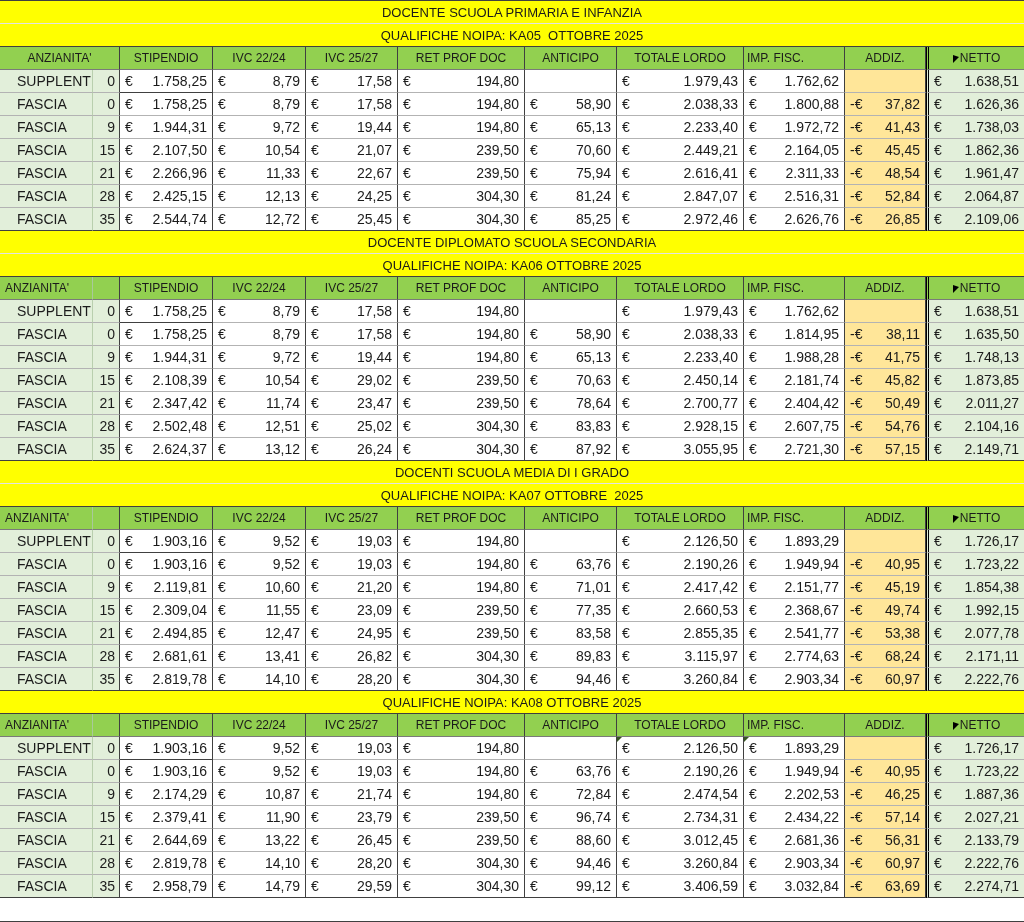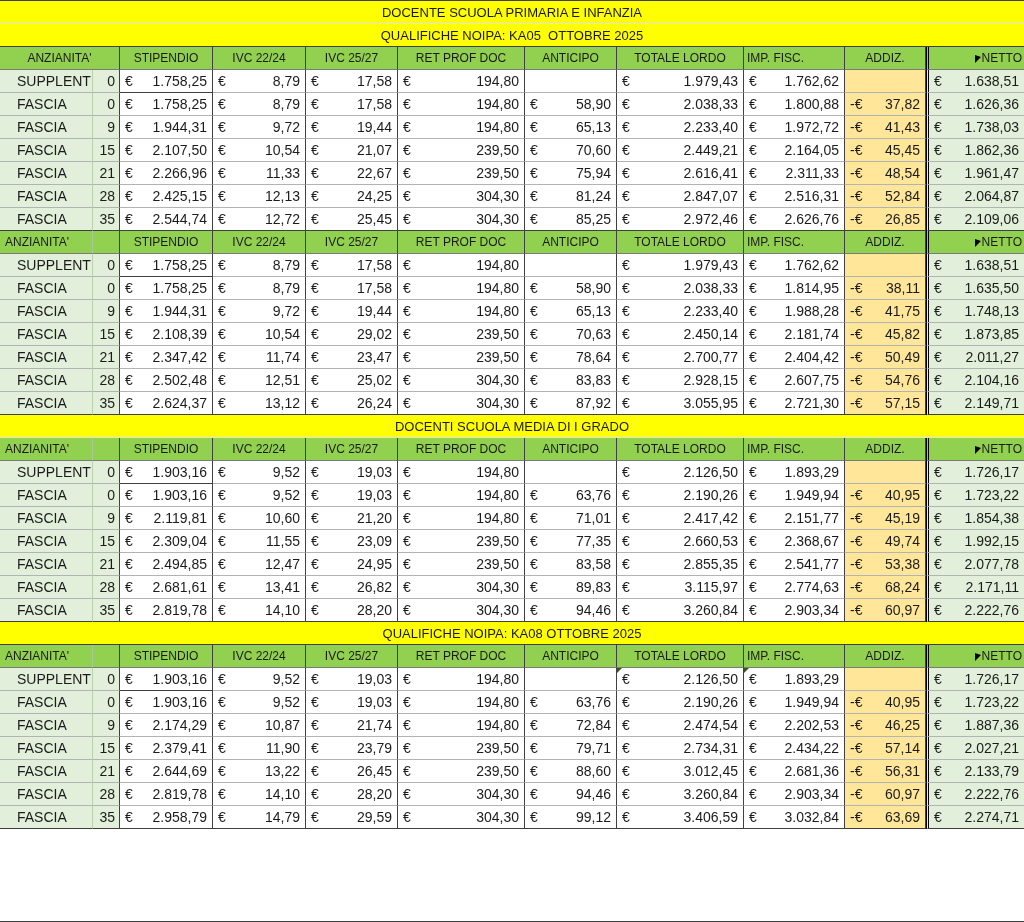--- a/index.html
+++ b/index.html
@@ -22,21 +22,21 @@
   .title    { border-bottom:1px solid #e3e3e3; }
   .subtitle { border-bottom:1px solid #404040; }
   .hdr {
     background:#92d050; justify-content:center;
     border-right:1px solid #404040; border-bottom:1px solid #7a7a7a;
     font-size:12px; padding:0 2px;
   }
   .hdr-anz        { justify-content:flex-start; padding-left:5px; border-right:1px solid #a9c99a; }
   .hdr-anz-merged { grid-column:span 2; justify-content:center; border-right:1px solid #404040; }
   .hdr-imp        { justify-content:flex-start; padding-left:3px;text-align:center; }
-  .hdr-netto      { justify-content:flex-end; padding-left:2px; border-left:3px double #000; border-right:none; }
+  .hdr-netto      { justify-content:center; padding-left:2px; border-left:3px double #000; border-right:none; }
   .tri {
     width:0; height:0; flex:0 0 auto;
     border-left:6px solid #000; border-top:4px solid transparent; border-bottom:4px solid transparent;
     margin-right:1px; transform:skewY(-20deg);
   }
   .c-label { background:#e2efda; padding-left:17px; border-right:1px solid #b9cfae; border-bottom:1px solid #b3b3b3; }
   .c-anni  { background:#e2efda; justify-content:flex-end; padding-right:4px; border-right:1px solid #404040; border-bottom:1px solid #b3b3b3; }
   .money   { justify-content:space-between; padding:0 5px; border-right:1px solid #404040; border-bottom:1px solid #b3b3b3; background:#fff; position:relative; }
   .money .cur { flex:0 0 auto; }
   .money .val { flex:0 0 auto; }
@@ -321,20 +321,22 @@
       <span class="val">2.626,76</span>
     </div>
     <div class="cell money addiz last-row">
       <span class="cur">-€</span>
       <span class="val">26,85</span>
     </div>
     <div class="cell money netto last-row">
       <span class="cur">€</span>
       <span class="val">2.109,06</span>
     </div>
+    <div class="cell title">DOCENTE DIPLOMATO SCUOLA SECONDARIA</div>
+    <div class="cell subtitle">QUALIFICHE NOIPA: KA06 OTTOBRE 2025</div>
     <div class="cell hdr hdr-anz">ANZIANITA'</div>
     <div class="cell hdr"></div>
     <div class="cell hdr hdr-stipendio">STIPENDIO</div>
     <div class="cell hdr hdr-ivc2224">IVC 22/24</div>
     <div class="cell hdr hdr-ivc2527">IVC 25/27</div>
     <div class="cell hdr hdr-ret">RET PROF DOC</div>
     <div class="cell hdr hdr-anticipo">ANTICIPO</div>
     <div class="cell hdr hdr-lordo">TOTALE LORDO</div>
     <div class="cell hdr hdr-imp">IMP. FISC.</div>
     <div class="cell hdr hdr-addiz">ADDIZ.</div>
@@ -596,20 +598,21 @@
     </div>
     <div class="cell money addiz last-row">
       <span class="cur">-€</span>
       <span class="val">57,15</span>
     </div>
     <div class="cell money netto last-row">
       <span class="cur">€</span>
       <span class="val">2.149,71</span>
     </div>
     <div class="cell title">DOCENTI SCUOLA MEDIA DI I GRADO</div>
+    <div class="cell subtitle">QUALIFICHE NOIPA: KA07 OTTOBRE  2025</div>
     <div class="cell hdr hdr-anz">ANZIANITA'</div>
     <div class="cell hdr"></div>
     <div class="cell hdr hdr-stipendio">STIPENDIO</div>
     <div class="cell hdr hdr-ivc2224">IVC 22/24</div>
     <div class="cell hdr hdr-ivc2527">IVC 25/27</div>
     <div class="cell hdr hdr-ret">RET PROF DOC</div>
     <div class="cell hdr hdr-anticipo">ANTICIPO</div>
     <div class="cell hdr hdr-lordo">TOTALE LORDO</div>
     <div class="cell hdr hdr-imp">IMP. FISC.</div>
     <div class="cell hdr hdr-addiz">ADDIZ.</div>
@@ -1013,21 +1016,21 @@
     <div class="cell money ivc2527">
       <span class="cur">€</span>
       <span class="val">23,79</span>
     </div>
     <div class="cell money ret">
       <span class="cur">€</span>
       <span class="val">239,50</span>
     </div>
     <div class="cell money anticipo">
       <span class="cur">€</span>
-      <span class="val">79,71</span>
+      <span class="val">96,74</span>
     </div>
     <div class="cell money lordo">
       <span class="cur">€</span>
       <span class="val">2.734,31</span>
     </div>
     <div class="cell money imp">
       <span class="cur">€</span>
       <span class="val">2.434,22</span>
     </div>
     <div class="cell money addiz">

